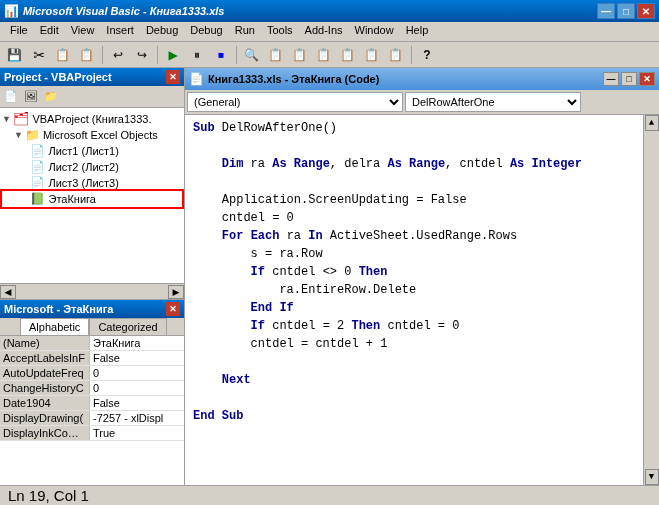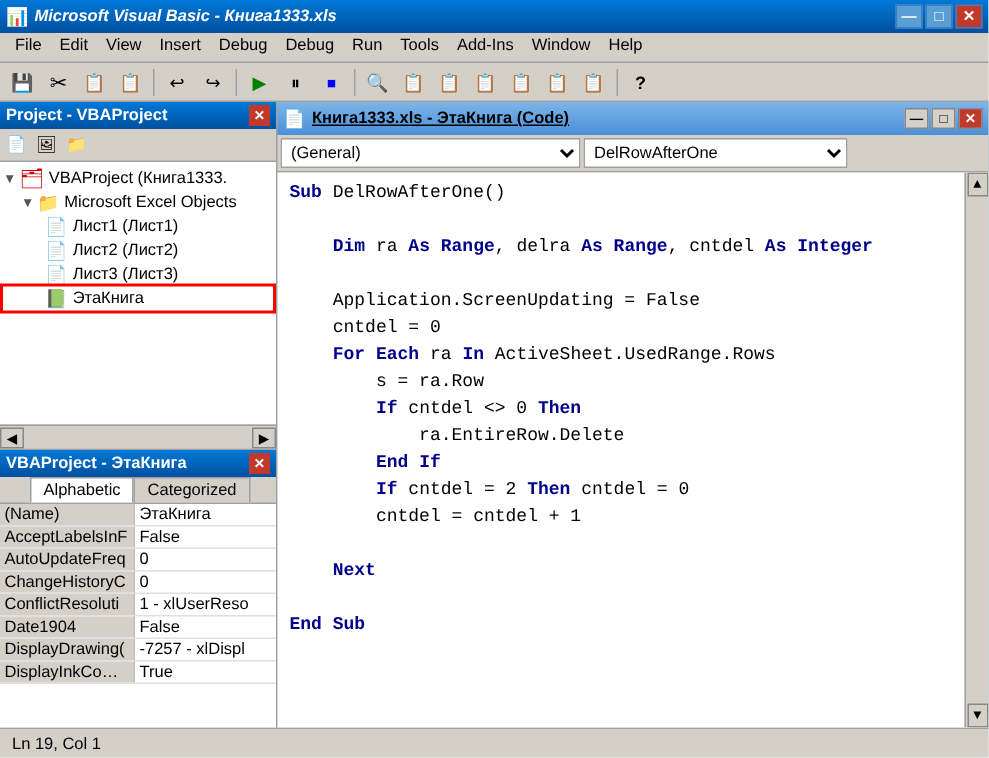--- a/index.html
+++ b/index.html
@@ -66,21 +66,21 @@
     }
 
     
     .status-bar {
       height: 20px;
       background: #d4d0c8;
       border-top: 1px solid #a0a0a0;
       display: flex;
       align-items: center;
       padding: 0 8px;
-      font-size: 11px;
+      font-size: 15px;
     }
 
     
     .left-panel {
       width: 185px;
       display: flex;
       flex-direction: column;
       border-right: 1px solid #a0a0a0;
     }
 
@@ -219,21 +219,21 @@
     .code-window-title {
       background: linear-gradient(to bottom, #7eb4e8, #4a90d9);
       height: 22px;
       display: flex;
       align-items: center;
       padding: 0 4px;
       font-size: 11px;
       font-weight: bold;
       color: #000;
     }
-    .code-window-title-text { flex: 1; text-decoration: underline; }
+    .code-window-title-text { flex: 1; }
     .code-window-btn {
       width: 16px; height: 14px;
       border: 1px solid #888;
       font-size: 9px;
       display: flex; align-items: center; justify-content: center;
       cursor: pointer;
       margin-left: 2px;
     }
     .code-window-btn.red { background: #c0392b; color: white; }
     .code-window-btn.gray { background: #d4d0c8; }
@@ -245,21 +245,21 @@
       gap: 2px;
       border-bottom: 1px solid #a0a0a0;
     }
     .code-dropdown {
       background: white;
       border: 1px solid #a0a0a0;
       font-size: 11px;
       padding: 1px 2px;
       height: 20px;
     }
-    .code-dropdown.general { width: 200px; }
+    .code-dropdown.general { width: 216px; }
     .code-dropdown.method { width: 176px; }
     .code-area {
       flex: 1;
       background: white;
       overflow: auto;
       display: flex;
       font-family: 'Courier New', monospace;
       font-size: 12px;
     }
     .code-content {
@@ -384,21 +384,21 @@
 
       <div style="height:16px; background:#d4d0c8; border-top:1px solid #a0a0a0; display:flex; align-items:center;">
         <div style="width:16px; height:14px; background:#d4d0c8; border:1px solid #888; display:flex; align-items:center; justify-content:center; font-size:9px; cursor:pointer;">◀</div>
         <div style="flex:1; height:10px; background:#d4d0c8;"></div>
         <div style="width:16px; height:14px; background:#d4d0c8; border:1px solid #888; display:flex; align-items:center; justify-content:center; font-size:9px; cursor:pointer;">▶</div>
       </div>
     </div>
 
     <div class="properties-pane">
       <div class="pane-title-bar">
-        <span>VBAProject - ЭтаКнига</span>
+        <span>Microsoft - ЭтаКнига</span>
         <div class="pane-close-btn">✕</div>
       </div>
       <div class="prop-tabs">
         <div class="prop-tab active">Alphabetic</div>
         <div class="prop-tab">Categorized</div>
       </div>
       <div class="prop-table">
         <div class="prop-row">
           <div class="prop-name">(Name)</div>
           <div class="prop-value">ЭтаКнига</div>
@@ -407,24 +407,20 @@
           <div class="prop-name">AcceptLabelsInF</div>
           <div class="prop-value">False</div>
         </div>
         <div class="prop-row">
           <div class="prop-name">AutoUpdateFreq</div>
           <div class="prop-value">0</div>
         </div>
         <div class="prop-row">
           <div class="prop-name">ChangeHistoryC</div>
           <div class="prop-value">0</div>
-        </div>
-        <div class="prop-row">
-          <div class="prop-name">ConflictResoluti</div>
-          <div class="prop-value">1 - xlUserReso</div>
         </div>
         <div class="prop-row">
           <div class="prop-name">Date1904</div>
           <div class="prop-value">False</div>
         </div>
         <div class="prop-row">
           <div class="prop-name">DisplayDrawing(</div>
           <div class="prop-value">-7257 - xlDispl</div>
         </div>
         <div class="prop-row">

